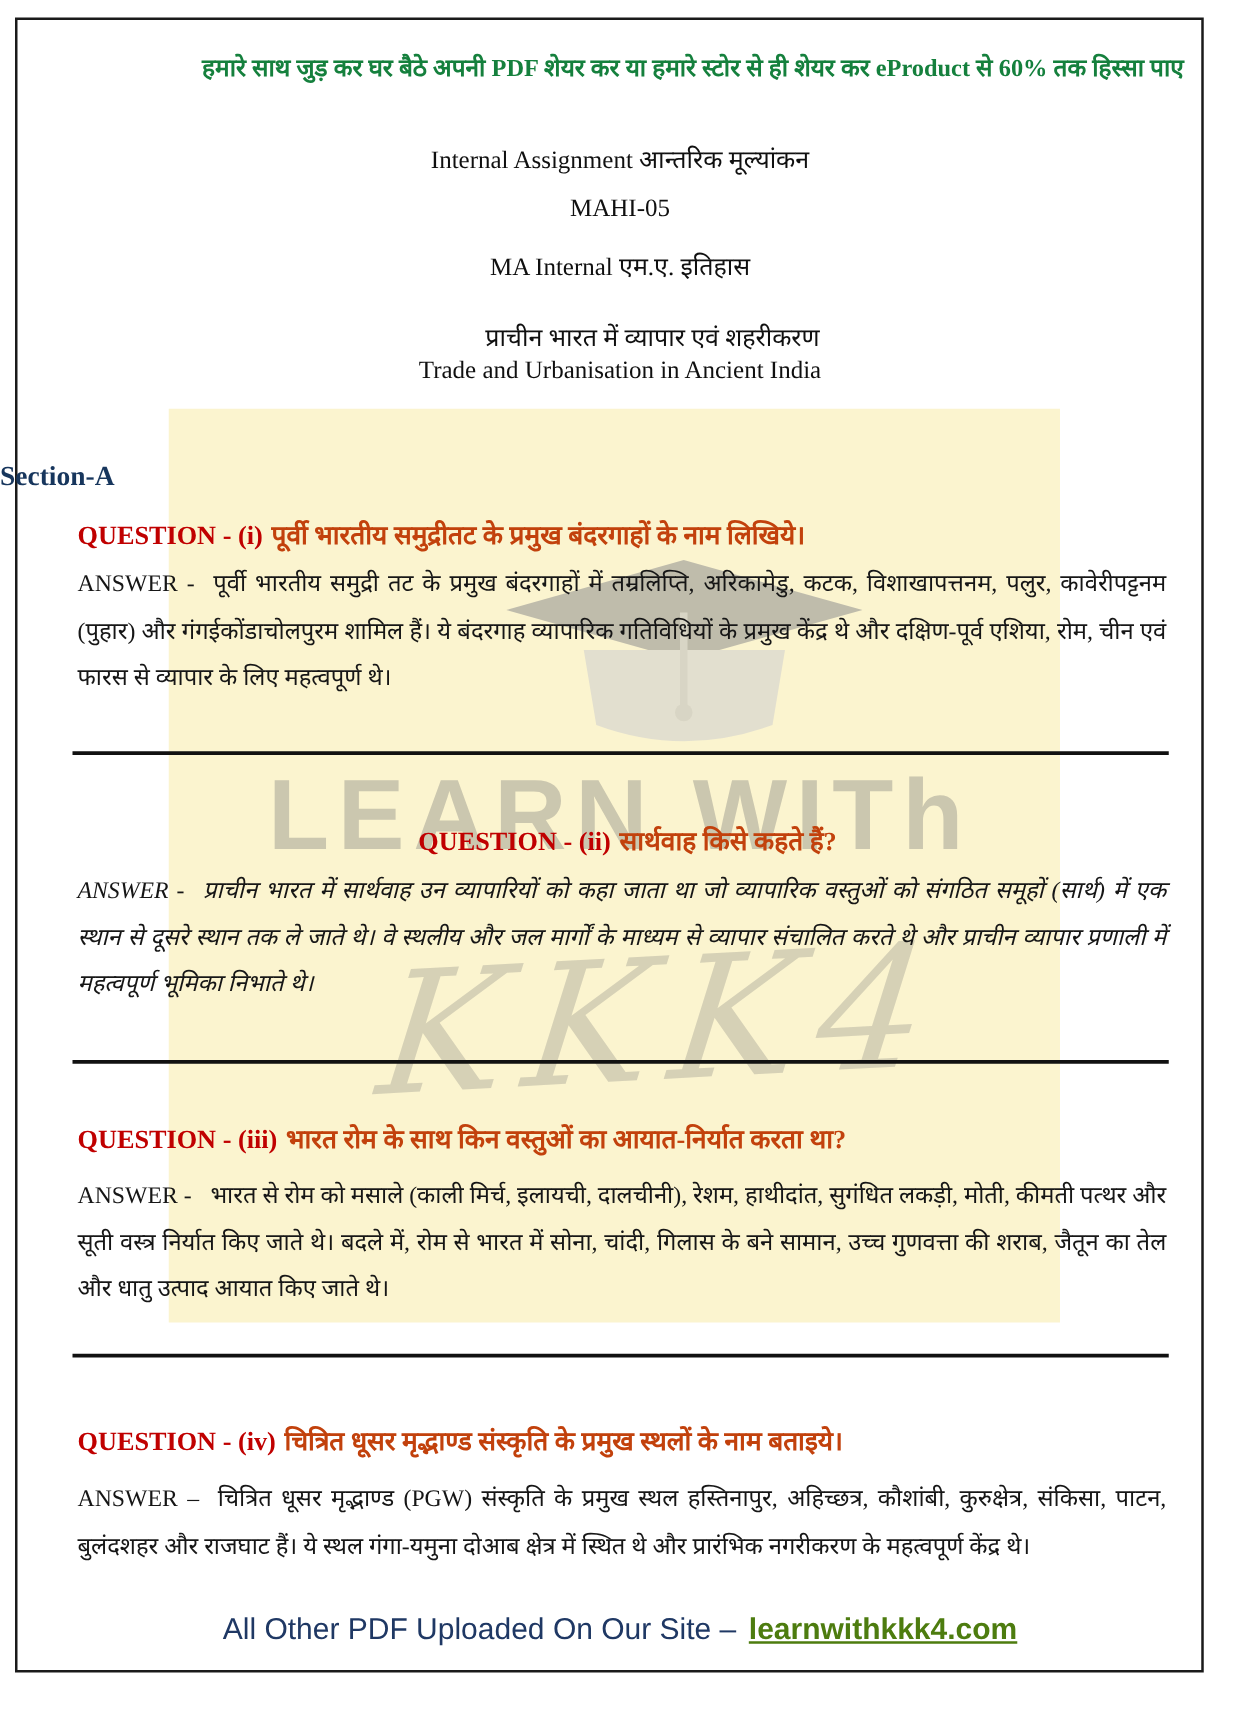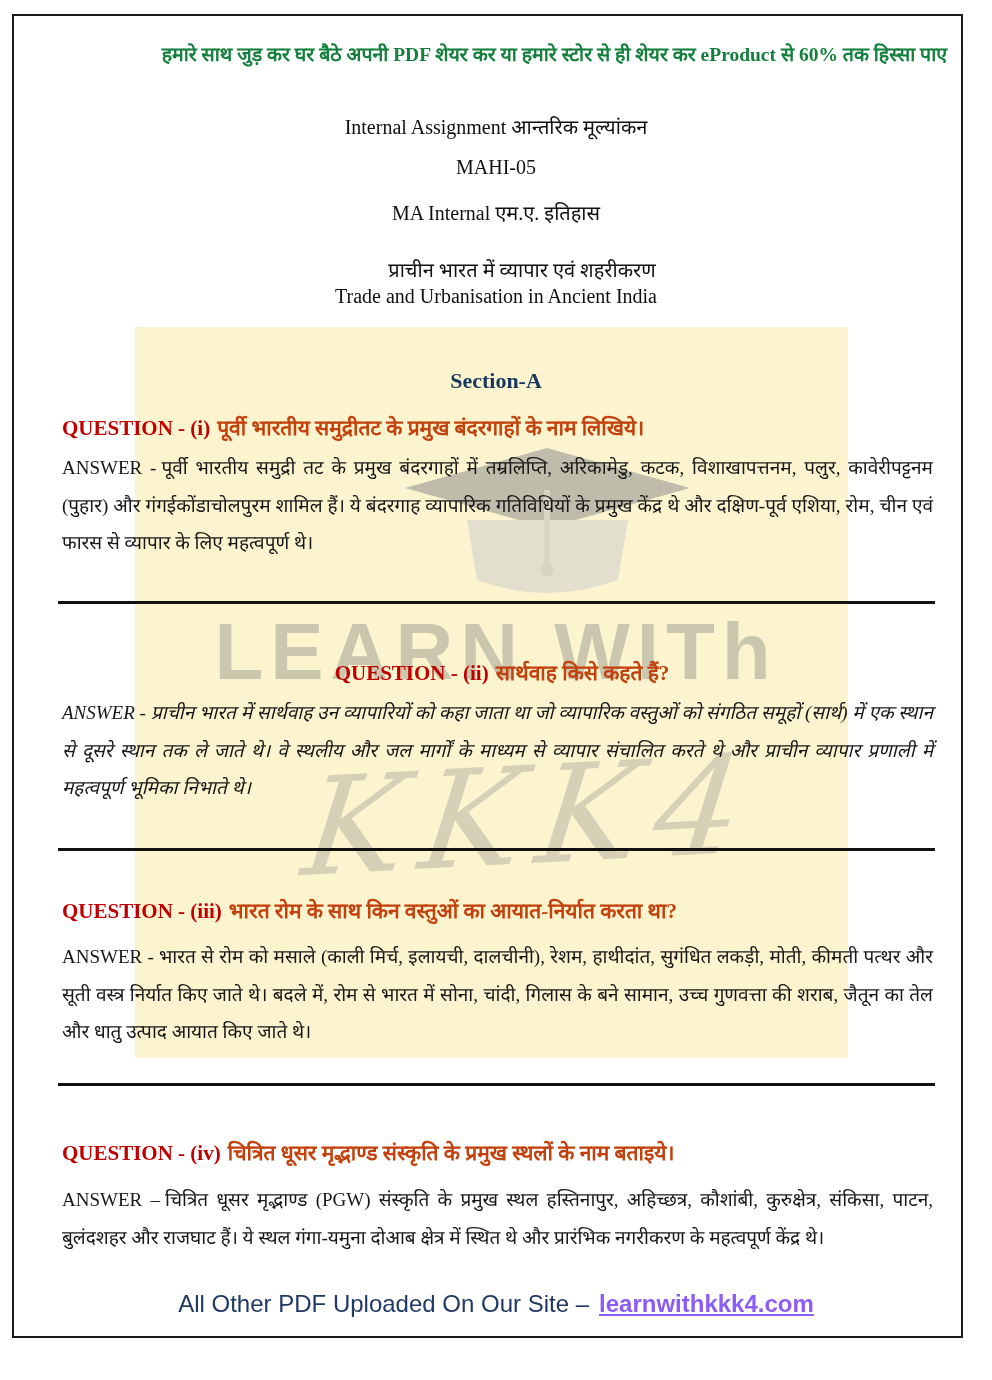--- a/index.html
+++ b/index.html
@@ -31,45 +31,45 @@
   }
   
   .txt { position:absolute; z-index:3; }
   .header-note {
     top:40px; left:45px; right:45px; text-align:right;
     font-size:19.5px; font-weight:bold; color:#15803d;
   }
   .title-line { left:0; width:100%; text-align:center; font-size:20px; font-weight:normal; color:#101010; }
   .t0 { top:113px; } .t1 { top:156px; } .t2 { top:199px; } .t3 { top:256px;margin-left:26px; } .t4 { top:285px; }
   .section-title {
-    top:368px; left:0; width:100%; text-align:center;
+    top:368px; left:0; width:100%; 
     font-size:22px; font-weight:bold; color:#17365d;
   }
   .q-heading { left:62px; width:880px; font-size:21px; font-weight:bold; white-space:nowrap; }
   .q-label { color:#c00000; margin-right:7px; }
   .q-hindi { color:#c2410c; }
   .answer {
     left:62px; width:871px; font-size:19px; line-height:37.5px;
     text-align:justify; color:#161616; margin:0;
   }
-  .a-label { margin-right:5px; }
+  .a-label { margin-right:15px; }
   .divider { position:absolute; left:58px; width:877px; border-top:3px solid #111; z-index:3; }
   .q0 { top:413px; } .ans0 { top:449px; }
   .d0 { top:601px; }
   .q1 { top:658px;text-align:center; } .ans1 { top:694px;font-style:italic; }
   .d1 { top:848px; }
   .q2 { top:896px; } .ans2 { top:938px; }
   .d2 { top:1083px; }
   .q3 { top:1138px; } .ans3 { top:1181px; }
   .footer-line {
     top:1290px; left:0; width:100%; text-align:center;
     font-family:"Liberation Sans", sans-serif; font-size:24px; color:#1f3864;
   }
   .footer-link {
-    color:#8b5cf6; font-weight:bold; text-decoration:underline; margin-left:10px; cursor:pointer;
+    color:#4d7c0f; font-weight:bold; text-decoration:underline; margin-left:10px; cursor:pointer;
   }
 </style>
 </head>
 <body>
 
 <div class="page-frame"></div>
 <div class="highlight-band"></div>
 
 <svg class="wm-cap" viewBox="0 0 285 160" xmlns="http://www.w3.org/2000/svg">
   <polygon points="142,0 285,40 142,80 0,40" fill="#8f8f8f"></polygon>

